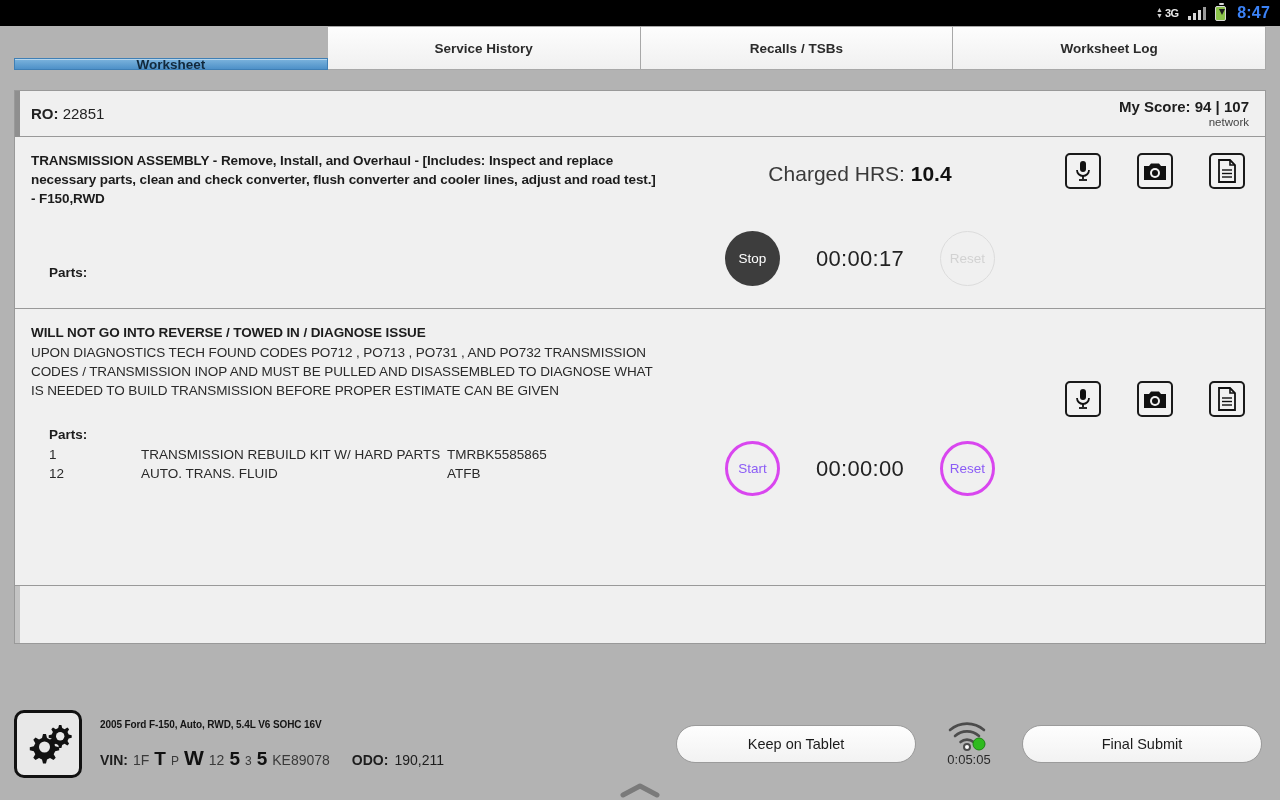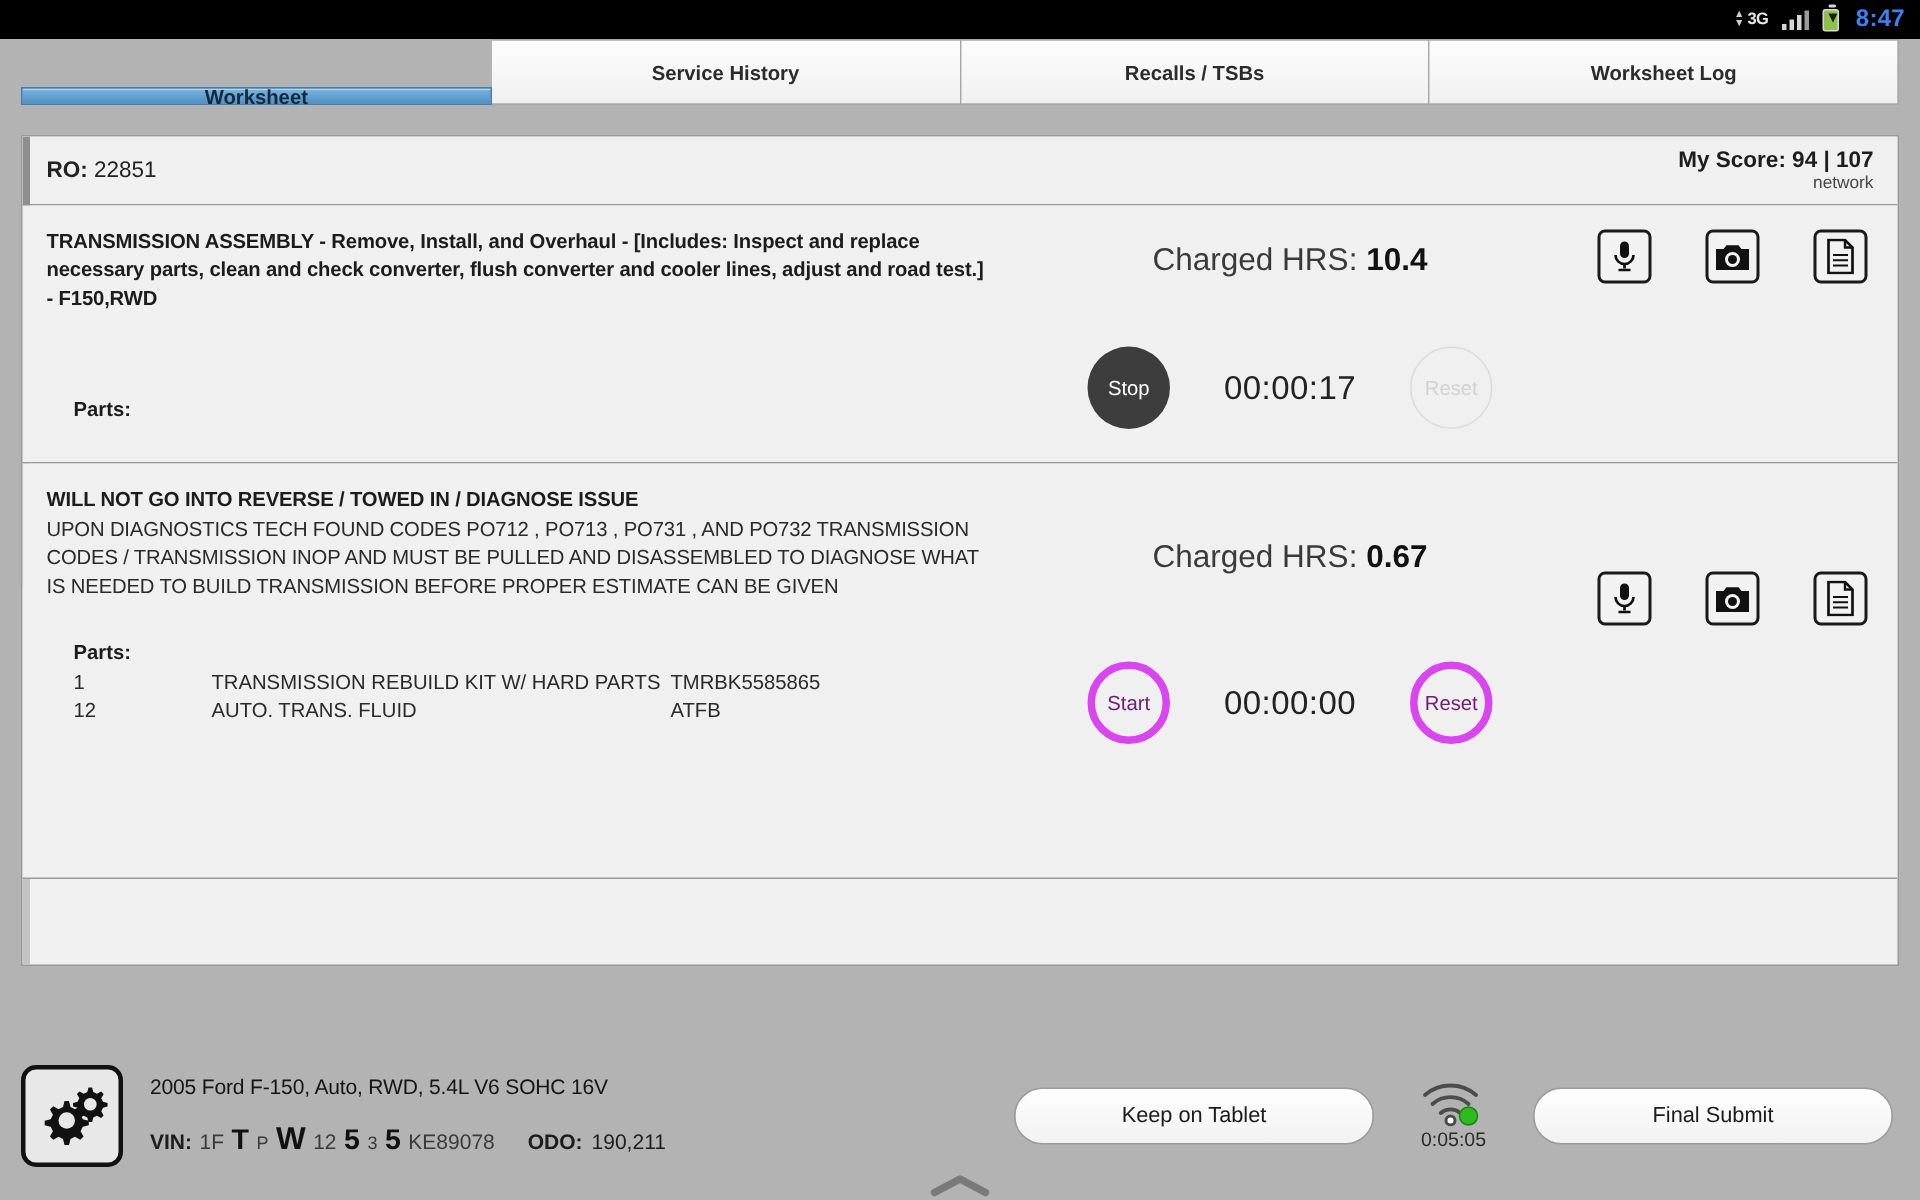--- a/index.html
+++ b/index.html
@@ -143,21 +143,21 @@
   }
   .j1 .timer-row { top: 94px; }
   .j2 .timer-row { top: 132px; }
 
   .tbtn {
     width: 55px; height: 55px; border-radius: 50%;
     display: flex; align-items: center; justify-content: center;
     font-size: 13.5px; cursor: pointer; flex: 0 0 55px;
   }
   .tbtn.filled { background: #3d3d3d; color: #fff; border: none; }
-  .tbtn.outline { border: 5px solid #d946ef; color: #701a75; background: transparent; }
+  .tbtn.outline { border: 3px solid #d946ef; color: #8b5cf6; background: transparent; }
   .tbtn.disabled { border: 1px solid #dcdcdc; color: #d2d2d2; background: transparent; }
   .tclock {
     font-size: 22px; color: #222; width: 160px; text-align: center;
     letter-spacing: 0.3px;
   }
 
   
   .job-actions {
     flex: 1; display: flex; align-items: flex-start; justify-content: center;
     gap: 36px; padding-top: 0;
@@ -176,21 +176,21 @@
     background: #b3b3b3;
     display: flex; align-items: center; padding: 0 14px;
   }
   .logo {
     width: 68px; height: 68px; border: 3px solid #111; border-radius: 10px;
     background: #e8e8e8; display: flex; align-items: center; justify-content: center;
     flex: 0 0 68px;
   }
   .vehicle { margin-left: 18px; }
   .veh-line1 {
-    font-size: 14px; font-weight: normal; color: #141414; letter-spacing: -0.1px;
+    font-size: 10px; font-weight: bold; color: #141414; letter-spacing: -0.1px;
   }
   .veh-line2 {
     margin-top: 16px; font-size: 14px; color: #1d1d1d;
     display: flex; align-items: baseline; flex-wrap: nowrap;
   }
   .veh-line2 .lbl { font-weight: bold; }
   .vin { margin-left: 5px; display: flex; align-items: baseline; gap: 5px; }
   .vin span { color: #3a3a3a; }
   .vin .v-norm { font-size: 14px; }
   .vin .v-small { font-size: 12px; }
@@ -335,24 +335,20 @@
           <div class="parts-row">
             <div class="p-qty">12</div>
             <div class="p-desc">AUTO. TRANS. FLUID</div>
             <div class="p-num">ATFB</div>
           </div>
         </div>
       </div>
     </div>
 
     <div class="job-center">
-      <div class="charged">
-        <span>Charged HRS:</span>
-        <b>0.67</b>
-      </div>
       <div class="timer-row">
         <div class="tbtn outline">Start</div>
         <div class="tclock">00:00:00</div>
         <div class="tbtn outline">Reset</div>
       </div>
     </div>
 
     <div class="job-actions">
       <div class="iconbtn">
         <svg width="20" height="22" viewBox="0 0 20 22">

